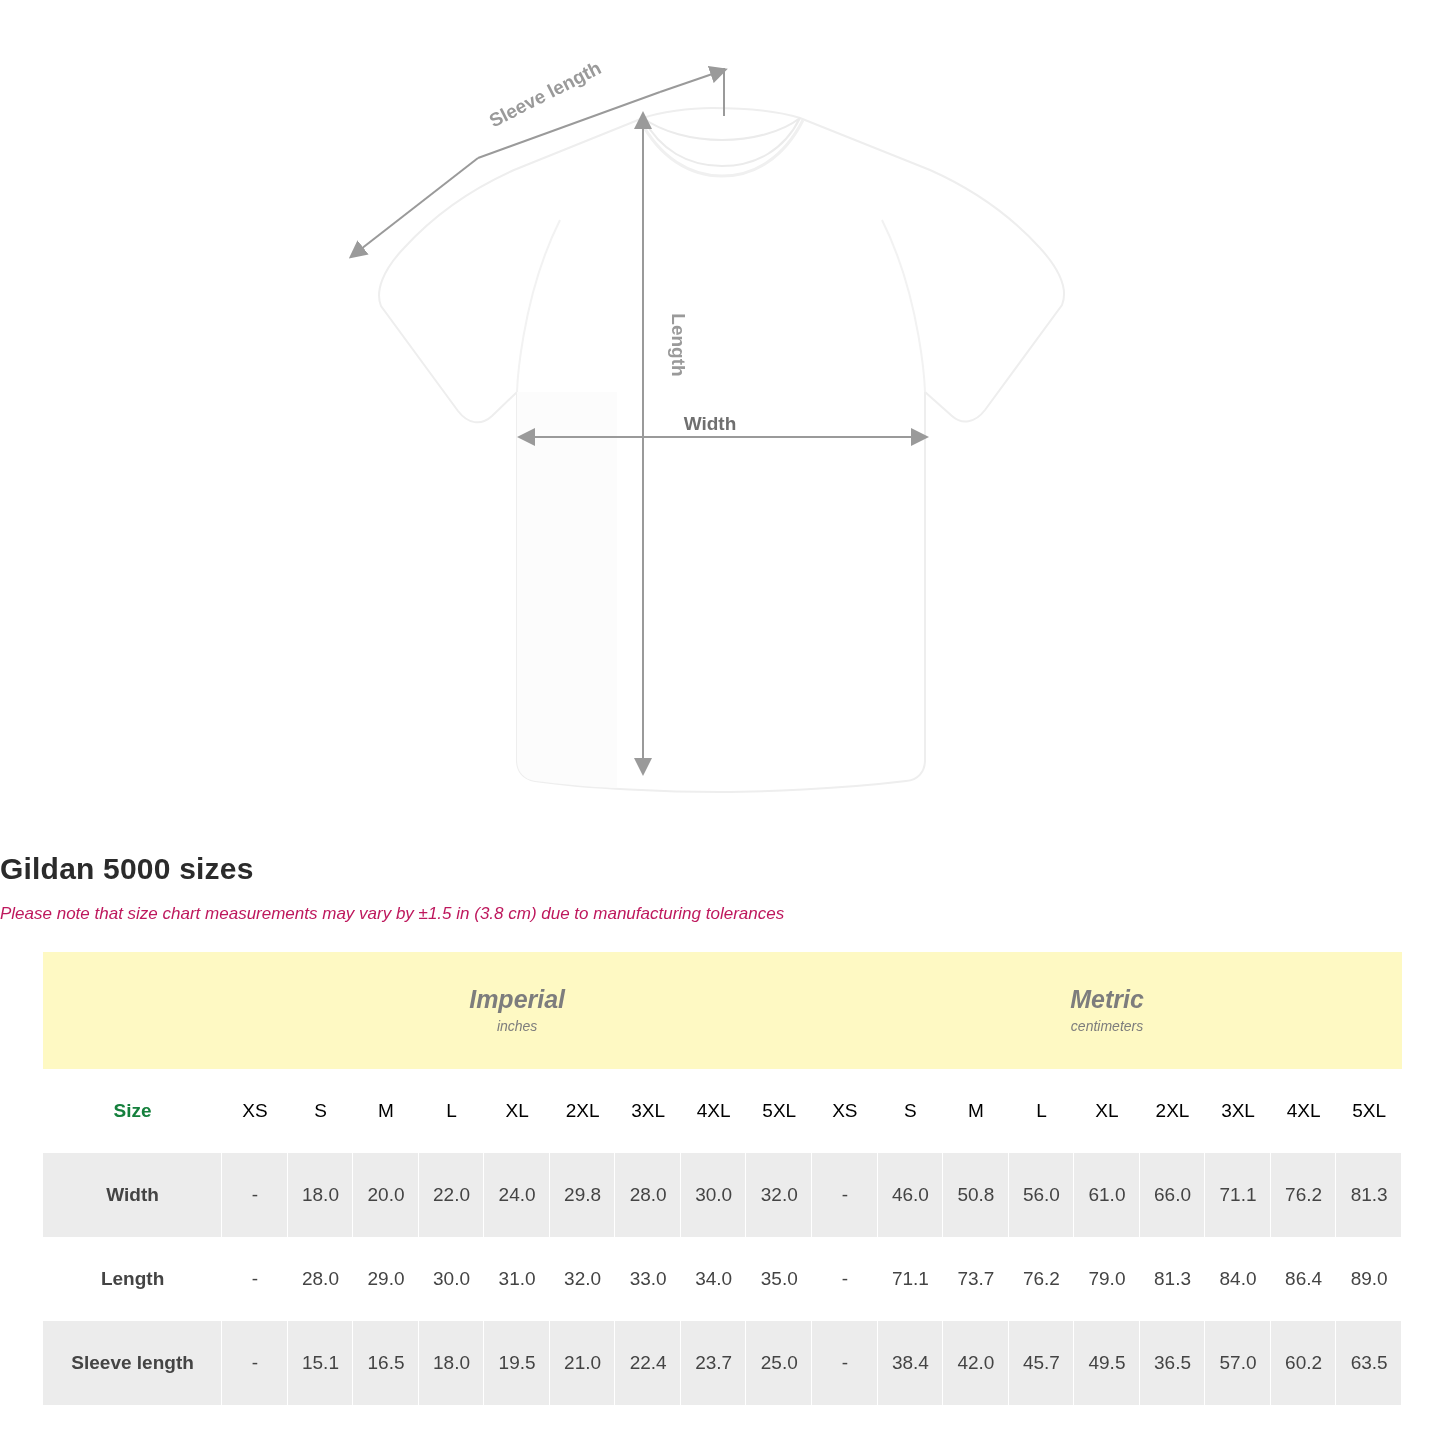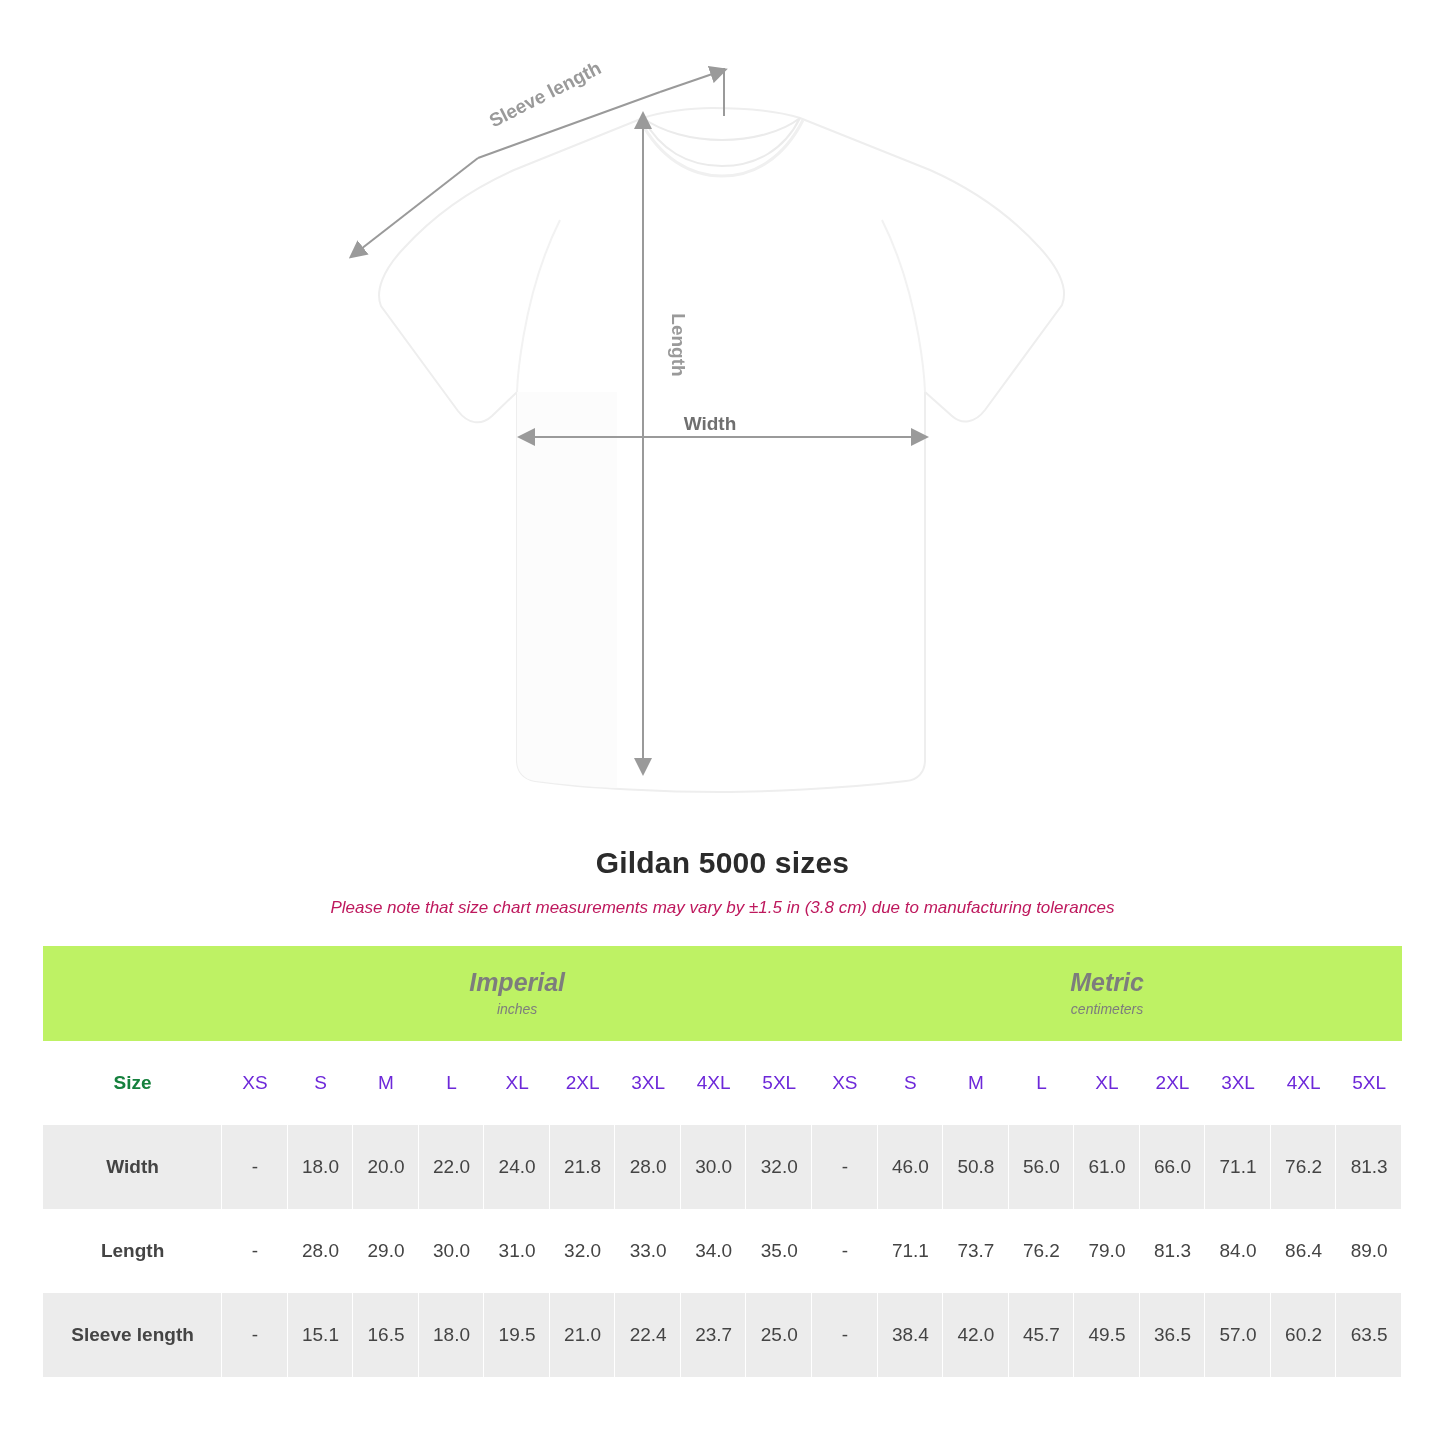--- a/index.html
+++ b/index.html
@@ -25,22 +25,21 @@
     position: relative;
     width: 1445px;
     height: 830px;
   }
   .illustration svg {
     display: block;
   }
 
   
   .title-block {
-    text-align: center;
-    margin-top: 16px;
+    margin-top: 22px;
   }
   .chart-title {
     font-size: 30px;
     font-weight: bold;
     color: #2b2b2b;
     letter-spacing: 0.2px;
   }
   .chart-note {
     font-size: 17px;
     font-style: italic;
@@ -61,41 +60,41 @@
   table.size-table td,
   table.size-table th {
     text-align: center;
     vertical-align: middle;
     font-size: 17px;
     color: #3a3a3a;
     border: 0;
     padding: 0;
   }
   .unit-head {
-    height: 95px;
-    background: #bef264;
+    height: 117px;
+    background: #fef9c3;
   }
   .unit-head .unit-name {
     font-size: 25px;
     font-style: italic;
     font-weight: bold;
     color: #7d7d7d;
     line-height: 1.25;
   }
   .unit-head .unit-sub {
     font-size: 14px;
     font-style: italic;
     color: #7d7d7d;
     line-height: 1.6;
   }
   tr.row-sizes td {
     height: 84px;
     background: #ffffff;
     font-size: 19px;
-    color: #6d28d9;
+    color: #000000;
   }
   tr.row-sizes td.rowlabel {
     font-weight: bold;
     font-size: 19px;
     color: #15803d;
   }
   tr.row-data td {
     height: 84px;
     font-size: 19px;
     color: #444444;
@@ -248,21 +247,21 @@
         <td>5XL</td>
       </tr>
 
       <tr class="row-data shade">
         <td class="rowlabel">Width</td>
         <td>-</td>
         <td>18.0</td>
         <td>20.0</td>
         <td>22.0</td>
         <td>24.0</td>
-        <td>21.8</td>
+        <td>29.8</td>
         <td>28.0</td>
         <td>30.0</td>
         <td>32.0</td>
         <td>-</td>
         <td>46.0</td>
         <td>50.8</td>
         <td>56.0</td>
         <td>61.0</td>
         <td>66.0</td>
         <td>71.1</td>

